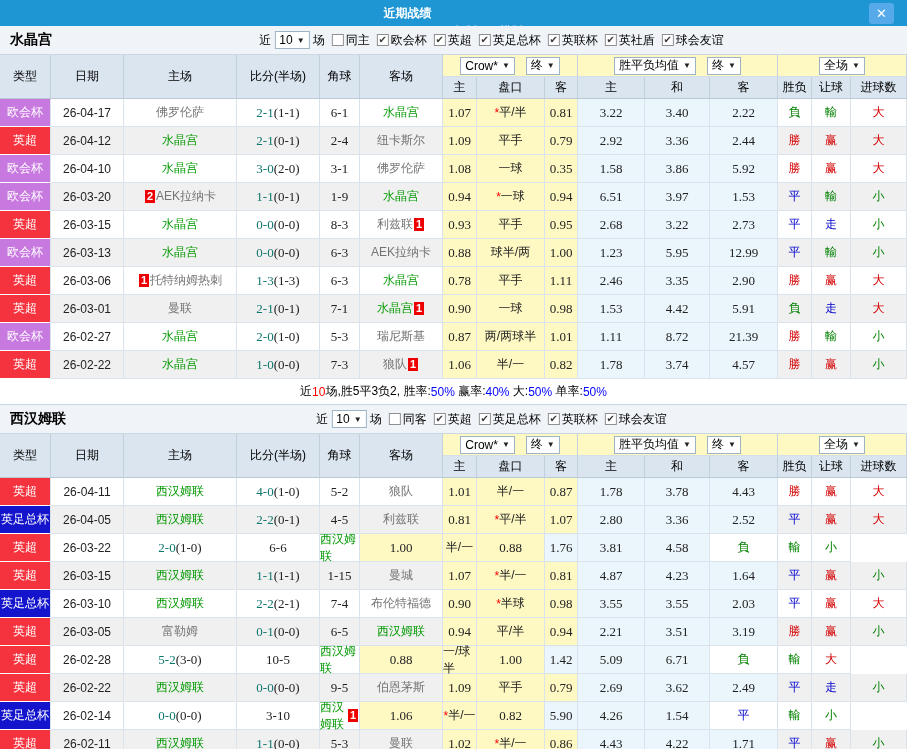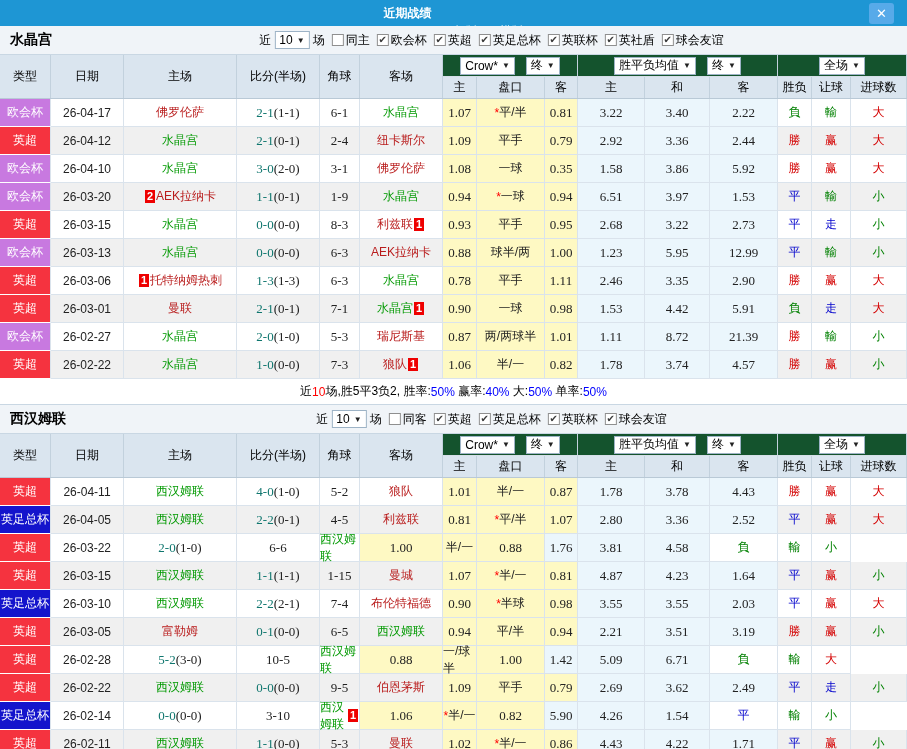--- a/index.html
+++ b/index.html
@@ -32,33 +32,33 @@
     display:inline-flex; align-items:center; justify-content:center; margin:0 2px 0 7px; cursor:pointer; }
   .cb.checked::after { content:"✔"; font-size:10px; line-height:1; color:#3a3a3a; }
 
   
   .grid { display:grid;
     grid-template-columns:51px 73px 113px 83px 40px 83px 34px 68px 33px 67px 65px 68px 34px 39px 56px; }
   .thead { background:#dae5ef; grid-template-rows:22px 21px; border-bottom:1px solid #b9c9d6; }
   .th { display:flex; align-items:center; justify-content:center; font-size:12px; color:#000;
     border-right:1px solid #c2d1dd; }
   .th.span2 { grid-row:1/3; }
-  .grouptop { background:#14532d; display:flex; align-items:center; justify-content:center;
+  .grouptop { background:#fef9c3; display:flex; align-items:center; justify-content:center;
     border-right:1px solid #c2d1dd; border-bottom:1px solid #d5dfe8; }
   .g1 { grid-column:7/10; } .g2 { grid-column:10/13; } .g3 { grid-column:13/16; }
 
   .trow { }
   .td { height:28px; display:flex; align-items:center; justify-content:center; font-size:12px;
     color:#222; border-right:1px solid #dae3ec; border-bottom:1px solid #dae3ec; background:#fff; }
   .trow.even .td { background:#f0f0f0; }
   .trow .td.cream { background:#fef9c3; }
   .trow .td.lblue { background:#ebf6fc; }
   .td.league { color:#fff; border-bottom:1px solid #fff; }
   .num { font-family:"Liberation Serif","DejaVu Serif",serif; font-size:13px; }
-  .tn { color:#b91c1c; } .tn.green { color:#009900; }
+  .tn { color:#737373; } .tn.green { color:#009900; }
   .score-main { color:#0f766e; } .score-half { color:#222; }
   .nbadge { background:#ee0000; color:#fff; font-size:11px; font-weight:bold;
     padding:0 2px; line-height:13px; margin:0 1px; font-family:"Liberation Sans",sans-serif;}
   .star { color:#ff0000; }
   .rc-r { color:#d40000; } .rc-g { color:#008000; } .rc-b { color:#0000cc; }
 
   .summary { height:26px; border-bottom:1px solid #c9d7e3; display:flex; align-items:center;
     justify-content:center; font-size:12px; background:#fff; }
   .sm-k { color:#000; } .sm-r { color:#ff0000; } .sm-b { color:#0000ff; }
   .summary span { white-space:pre; }

